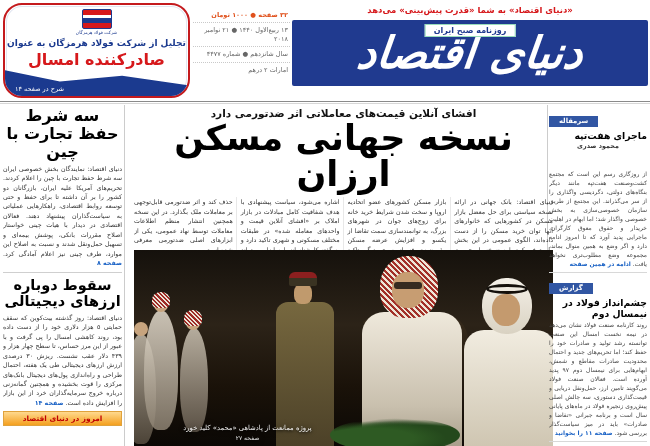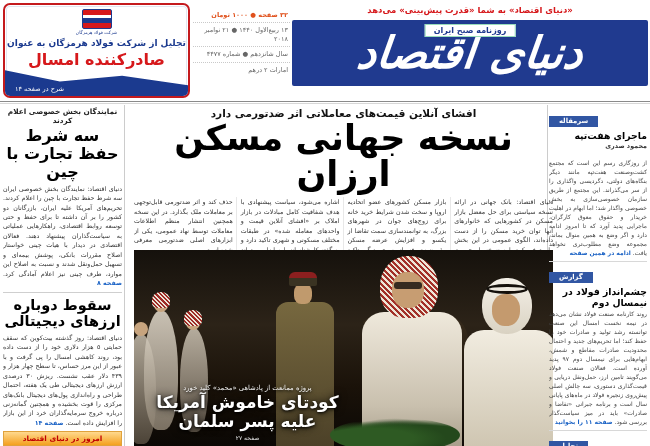--- a/index.html
+++ b/index.html
@@ -2,21 +2,21 @@
 <html lang="fa" dir="rtl"><head>
 <meta charset="utf-8">
 <style>
   * { margin:0; padding:0; box-sizing:border-box; }
   html,body { width:650px; height:446px; overflow:hidden; background:#fff; }
   body { font-family:"DejaVu Sans", sans-serif; direction:rtl; }
   .page { position:relative; width:650px; height:446px; background:#fff; }
 
   
   .ad-box { position:absolute; left:3px; top:3px; width:187px; height:95px;
-    border:2px solid #c41a1d; border-radius:7px; background:#fff; overflow:hidden;
+    border:2px solid #c41a1d; border-radius:19px; background:#fff; overflow:hidden;
     box-shadow: inset 0 0 0 1px #fff, inset 0 0 0 2px #1b3a8f22; }
   .ad-logo { width:30px; height:20px; margin:4px auto 1px; border-radius:2px;
     background:linear-gradient(180deg,#d6181b 0 28%,#ffffff 28% 44%,#1b3a8f 44% 74%,#d6181b 74% 100%);
     border:1px solid #1b3a8f; }
   .ad-logo-caption { font-size:4.5px; color:#1b3a8f; text-align:center; }
   .ad-line1 { font-size:9px; font-weight:bold; color:#1b3a8f; text-align:center; margin-top:3px; }
   .ad-line2 { font-size:16px; font-weight:900; color:#d6181b; text-align:center; margin-top:2px; }
   .ad-wave { position:absolute; bottom:0; left:0; right:0; height:28px; background:#1b3a8f;
     clip-path:polygon(0 8%, 30% 48%, 64% 28%, 100% 62%, 100% 100%, 0 100%); }
   .ad-wave span { position:absolute; left:10px; bottom:3px; color:#fff; font-size:6.5px; direction:rtl; }
@@ -104,21 +104,21 @@
   .pc-kicker { font-size:6.8px; opacity:.95; }
   .pc-head { font-size:17px; font-weight:900; line-height:1.15; margin-top:1px; }
   .pc-page { font-size:6px; margin-top:2px; opacity:.9; }
 
   
   .col-right { position:absolute; left:549px; top:106px; width:98px; height:340px; overflow:hidden; }
   .sec-label-wrap { text-align:left; margin-top:2px; }
   .sec-label { display:inline-block; background:#3156a3; color:#fff; font-size:6.8px; font-weight:bold;
     padding:1.5px 10px; }
   .rc-title { font-size:9.3px; font-weight:900; text-align:right; color:#000; margin:3px 0 1px; }
-  .rc-author { font-size:6.4px; font-weight:bold; color:#333; margin-bottom:8px; }
+  .rc-author { font-size:6.4px; font-weight:bold; text-align:center; color:#333; margin-bottom:19px; }
   .rc-body { font-size:6px; line-height:1.5; text-align:justify; color:#444; }
   .rc-link { color:#1a62c5; font-size:6px; font-weight:bold; }
   .rc-sep { border-top:1px solid #d8d8d8; margin:4px 0 0; }
 </style>
 </head>
 <body>
 
 <div class="page">
 
   <div class="ad-box">
@@ -145,21 +145,20 @@
       <div class="masthead-subtitle">روزنامه صبح ایران</div>
     </div>
   </div>
 
   <div class="rule-top"></div>
   <div class="rule-top2"></div>
   <div class="vsep vsep-a"></div>
   <div class="vsep vsep-b"></div>
 
   <div class="col-left">
-    <div class="kicker-sm">نمایندگان بخش خصوصی اعلام کردند</div>
     <div class="head-left">سه شرط حفظ تجارت با چین</div>
     <div class="body-sm"><span>دنیای اقتصاد: نمایندگان بخش خصوصی ایران سه شرط حفظ تجارت با چین را اعلام کردند. تحریم‌های آمریکا علیه ایران، بازرگانان دو کشور را بر آن داشته تا برای حفظ و حتی توسعه روابط اقتصادی، راهکارهایی عملیاتی به سیاست‌گذاران پیشنهاد دهند. فعالان اقتصادی در دیدار با هیات چینی خواستار اصلاح مقررات بانکی، پوشش بیمه‌ای و تسهیل حمل‌ونقل شدند و نسبت به اصلاح این موارد، طرف چینی نیز اعلام آمادگی کرد.</span> <span class="plink">صفحه ۸</span></div>
     <div class="hsep"></div>
     <div class="head-left2">سقوط دوباره ارزهای دیجیتالی</div>
     <div class="body-sm"><span>دنیای اقتصاد: روز گذشته بیت‌کوین که سقف حمایتی ۵ هزار دلاری خود را از دست داده بود، روند کاهشی امسال را پی گرفت و با عبور از این مرز حساس، تا سطح چهار هزار و ۴۳۹ دلار عقب نشست. ریزش ۳۰ درصدی ارزش ارزهای دیجیتالی طی یک هفته، احتمال طراحی و راه‌اندازی پول‌های دیجیتال بانک‌های مرکزی را قوت بخشیده و همچنین گمانه‌زنی درباره خروج سرمایه‌گذاران خرد از این بازار را افزایش داده است.</span> <span class="plink">صفحه ۱۴</span></div>
 
     <div class="today-box">
       <div class="today-header">امروز در دنیای اقتصاد</div>
 
     </div>
@@ -188,24 +187,20 @@
       <div class="prince-main-face"></div>
       <div class="prince-main-glasses"></div>
       <div class="prince-right-thobe"></div>
       <div class="prince-right-gutra"></div>
       <div class="prince-right-agal"></div>
       <div class="prince-right-face"></div>
       <div class="plants"></div>
 
       <div class="photo-caption">
         <div class="pc-kicker">پروژه ممانعت از پادشاهی «محمد» کلید خورد</div>
-        <div class="pc-head">
-          <span>کودتای خاموش آمریکا</span><br>
-          <span>علیه پسر سلمان</span>
-        </div>
         <div class="pc-page">صفحه ۲۷</div>
       </div>
     </div>
   </div>
 
   <div class="col-right">
     <div class="sec-label-wrap"><span class="sec-label">سرمقاله</span></div>
     <div class="rc-title">ماجرای هفت‌تپه</div>
     <div class="rc-author">محمود صدری</div>
     <div class="rc-body"><span>از روزگاری رسم این است که مجتمع کشت‌وصنعت هفت‌تپه مانند دیگر بنگاه‌های دولتی، دگردیسی واگذاری را از سر می‌گذراند. این مجتمع از طریق سازمان خصوصی‌سازی به بخش خصوصی واگذار شد؛ اما ابهام در اهلیت خریدار و حقوق معوق کارگران، ماجرایی پدید آورد که تا امروز ادامه دارد و اگر وضع به همین منوال بماند، مجموعه وضع مطلوب‌تری نخواهد یافت.</span> <span class="rc-link">ادامه در همین صفحه</span></div>

